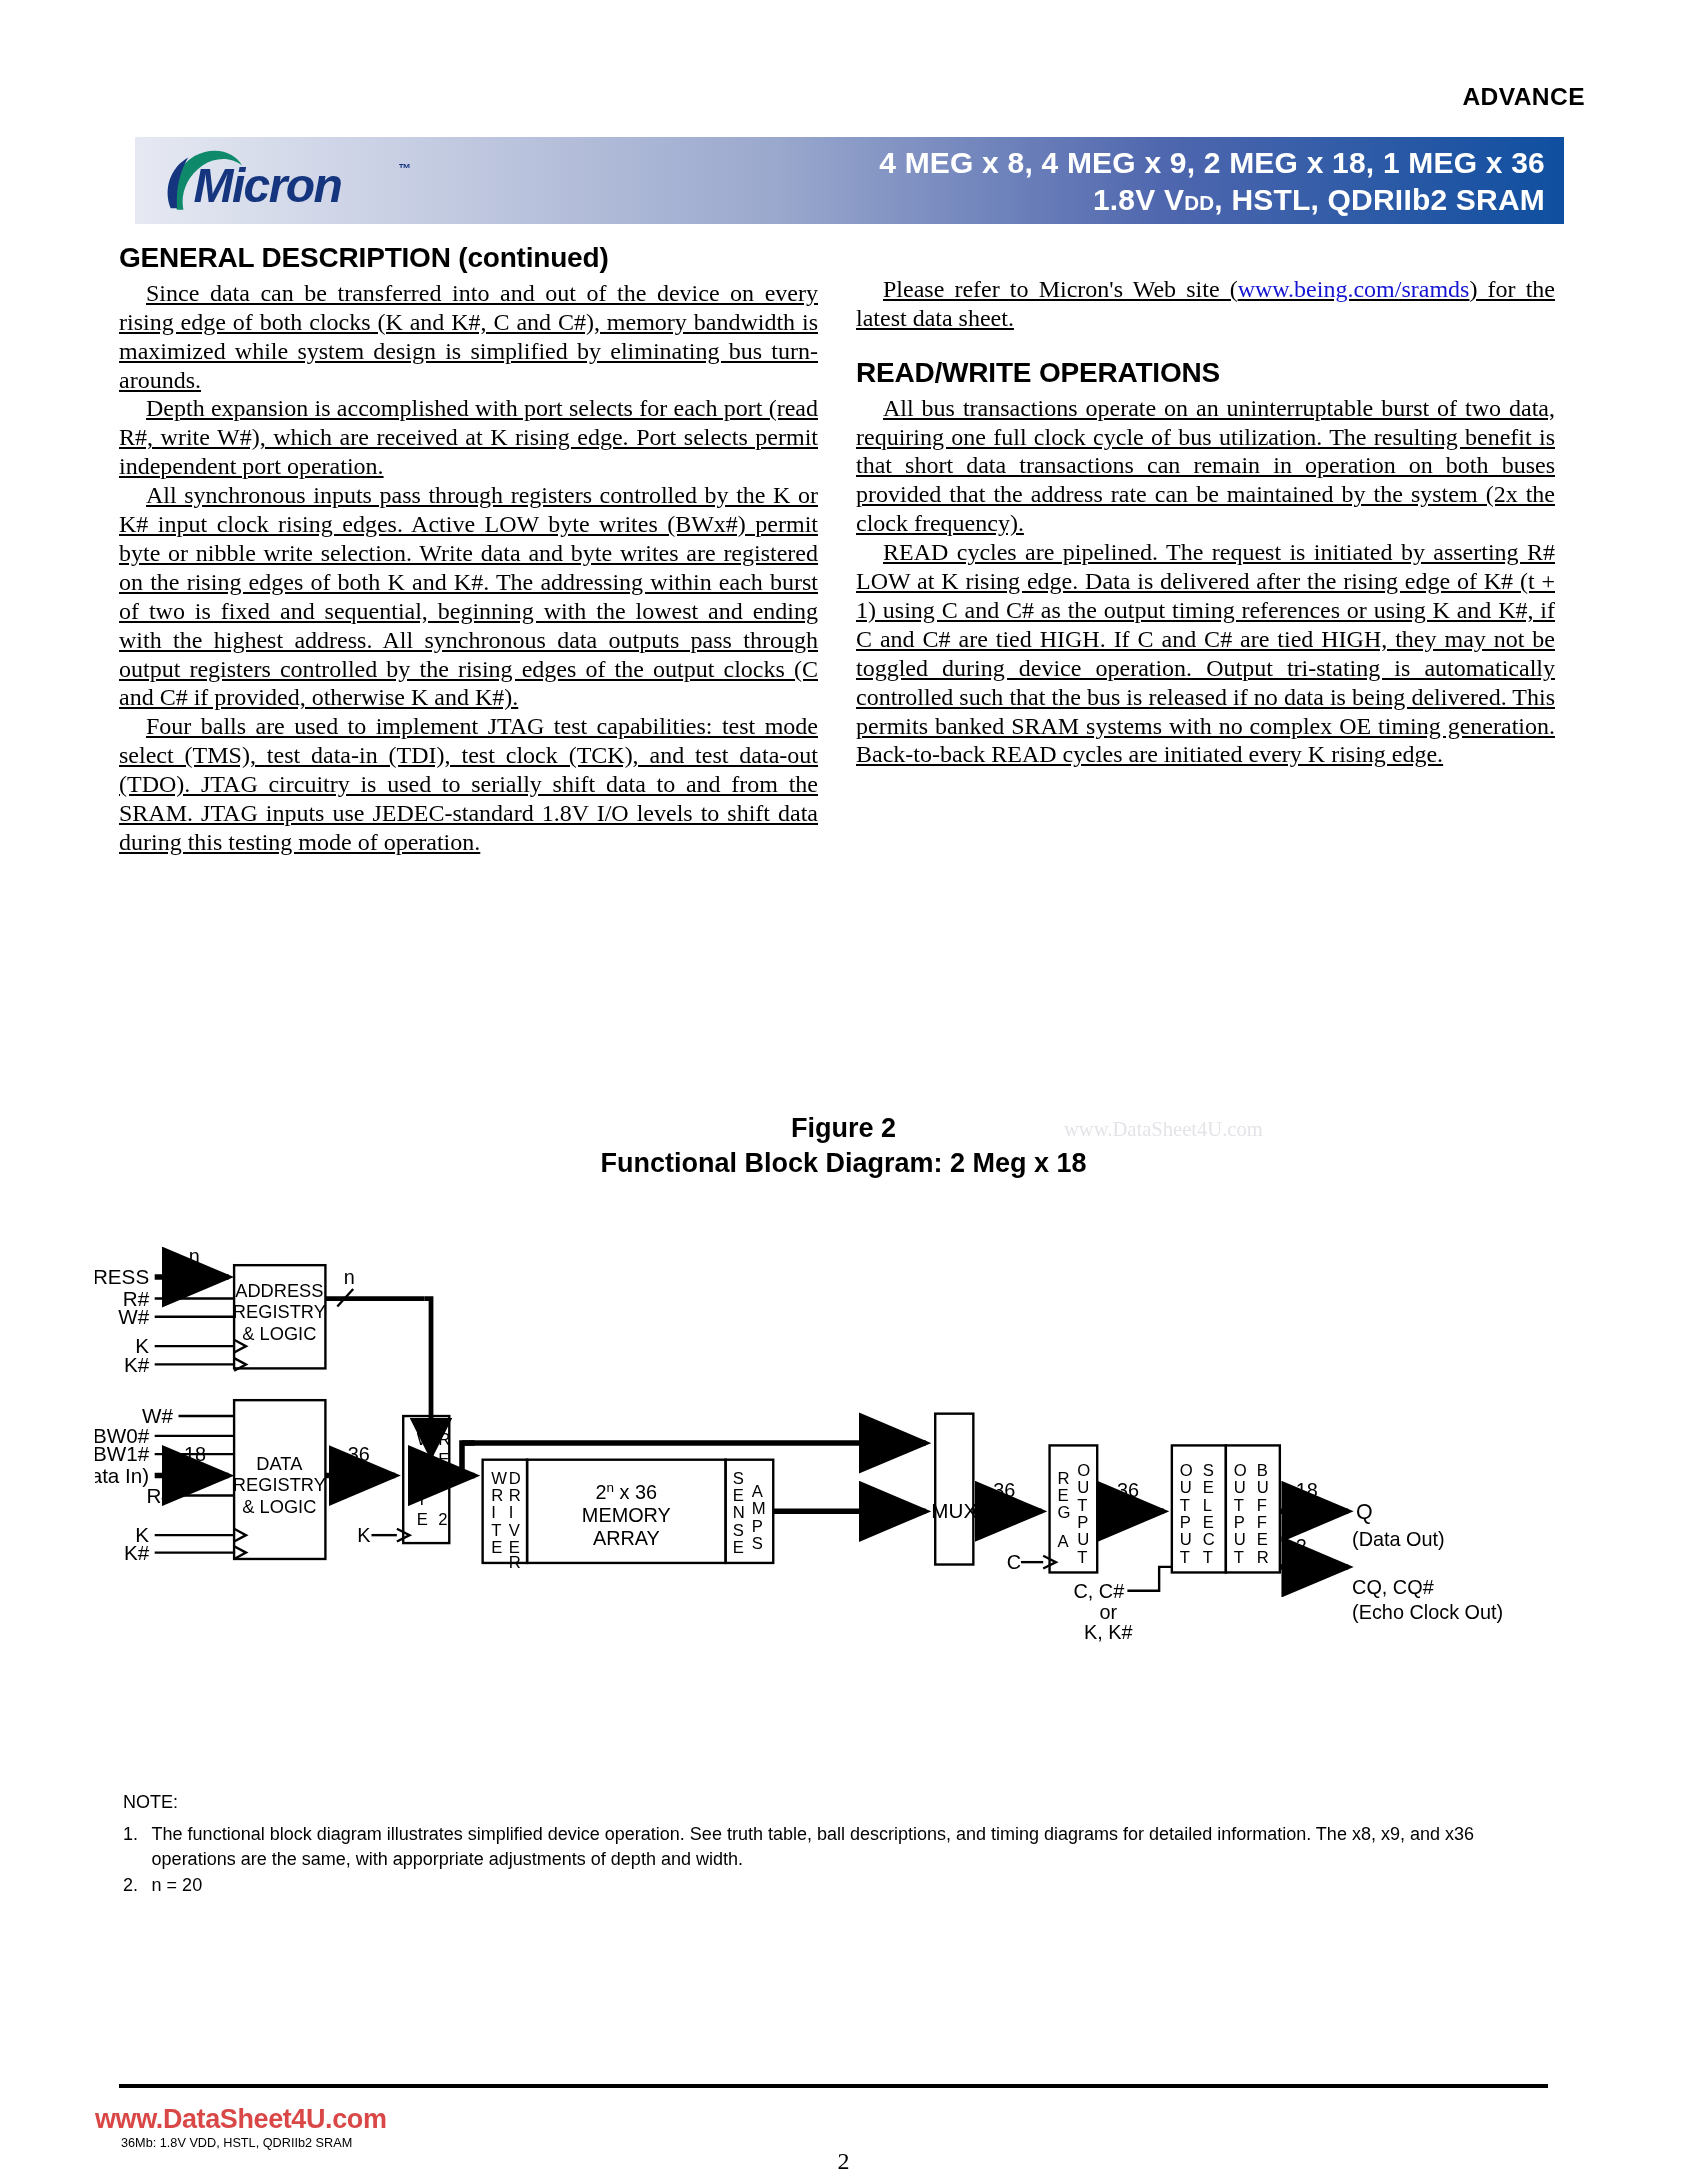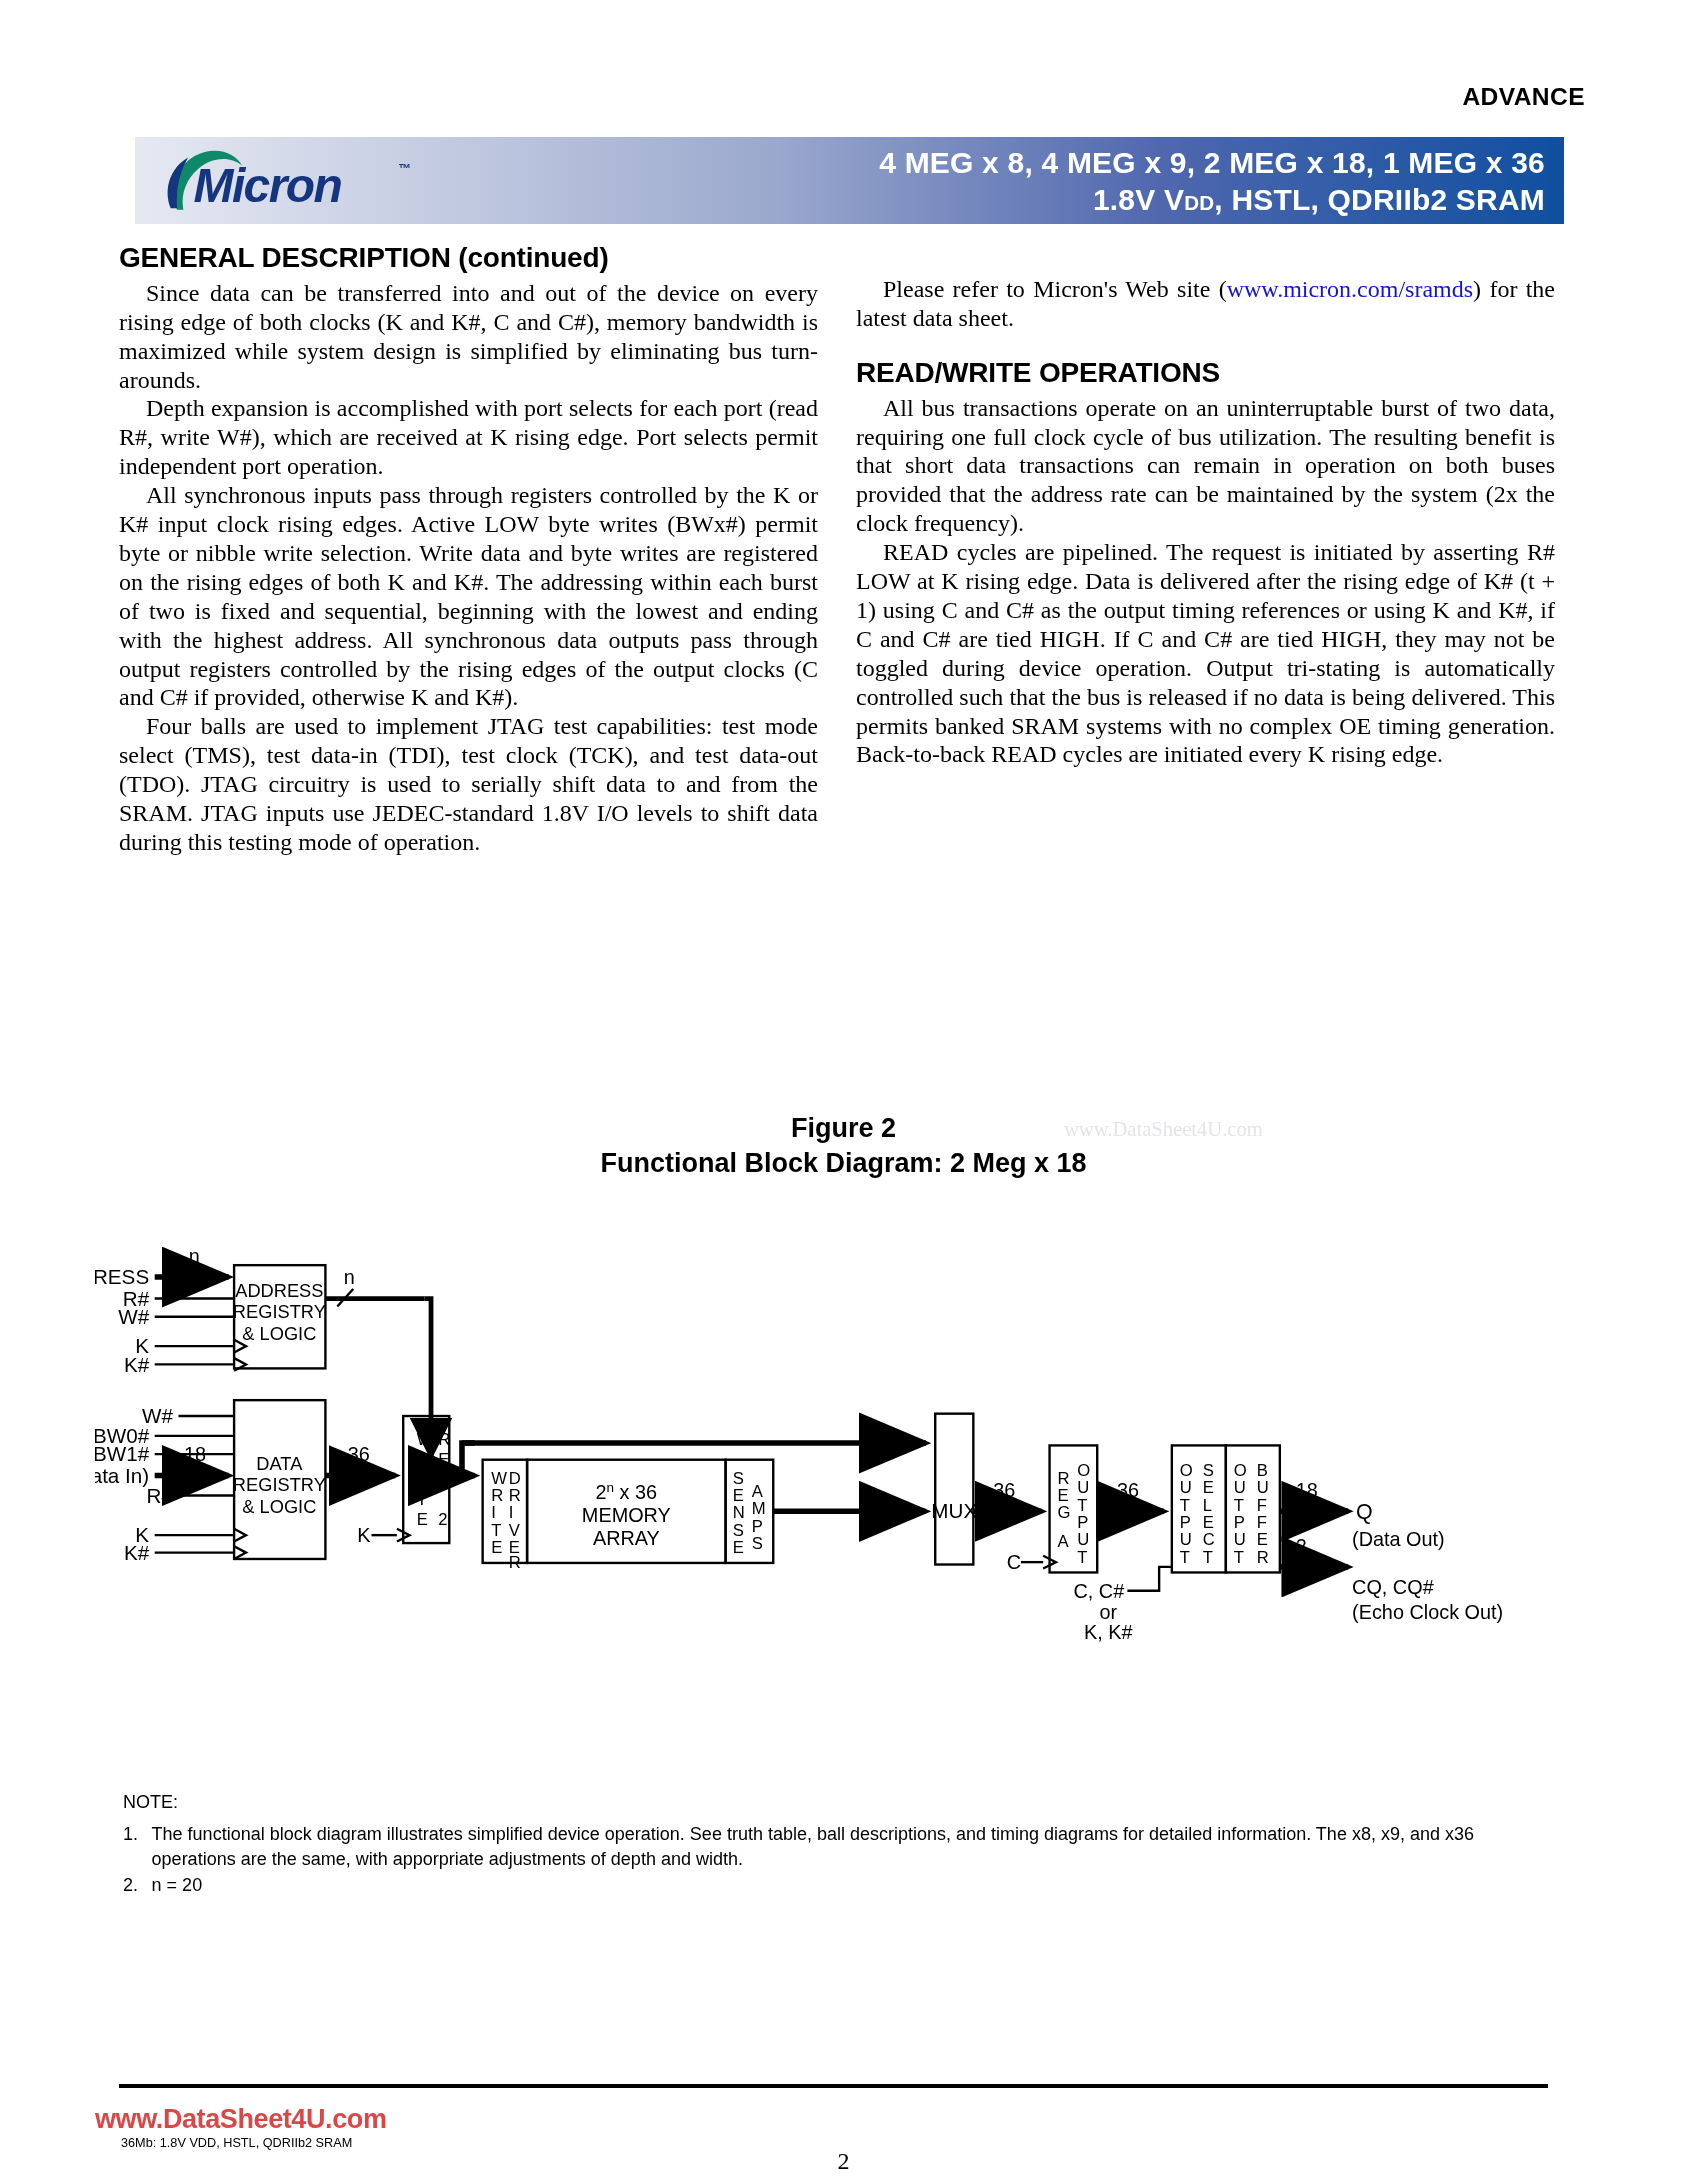--- a/index.html
+++ b/index.html
@@ -22,21 +22,21 @@
   .sub{font-size:20.6px;vertical-align:baseline;}
 
   
   .col{position:absolute;width:699px;}
   .colL{left:119px;top:242px;}
   .colR{left:856px;top:275px;}
   h2.sec{font-family:"Liberation Sans",sans-serif;font-weight:bold;font-size:28px;margin:0 0 4.8px 0;
          letter-spacing:-0.2px;color:#000;}
   .colR h2.sec{margin-top:24px;}
   p.body{font-family:"Liberation Serif",serif;font-size:24px;line-height:1.205;margin:0;
-         text-align:justify;text-indent:27px;color:#000;}
+         text-align:justify;text-indent:27px;color:#000;text-decoration:underline;}
   a.link{color:#1414d2;text-decoration:none;}
 
   
   .figtitle{position:absolute;left:0;top:1111px;width:1687px;text-align:center;
             font-family:"Liberation Sans",sans-serif;font-weight:bold;font-size:27px;line-height:1.28;color:#000;}
   .diagram{position:absolute;left:95px;top:1235px;width:1501px;height:532px;}
 
   
   .notes{position:absolute;left:123px;top:1790px;width:1397px;
          font-family:"Liberation Sans",sans-serif;font-size:18px;color:#000;line-height:1.42;}
@@ -79,21 +79,21 @@
 
   <div class="col colL">
     <h2 class="sec">GENERAL DESCRIPTION (continued)</h2>
     <p class="body">Since data can be transferred into and out of the device on every rising edge of both clocks (K and K#, C and C#), memory bandwidth is maximized while system design is simplified by eliminating bus turn-arounds.</p>
     <p class="body">Depth expansion is accomplished with port selects for each port (read R#, write W#), which are received at K rising edge. Port selects permit independent port operation.</p>
     <p class="body">All synchronous inputs pass through registers controlled by the K or K# input clock rising edges. Active LOW byte writes (BWx#) permit byte or nibble write selection. Write data and byte writes are registered on the rising edges of both K and K#. The addressing within each burst of two is fixed and sequential, beginning with the lowest and ending with the highest address. All synchronous data outputs pass through output registers controlled by the rising edges of the output clocks (C and C# if provided, otherwise K and K#).</p>
     <p class="body">Four balls are used to implement JTAG test capabilities: test mode select (TMS), test data-in (TDI), test clock (TCK), and test data-out (TDO). JTAG circuitry is used to serially shift data to and from the SRAM. JTAG inputs use JEDEC-standard 1.8V I/O levels to shift data during this testing mode of operation.</p>
   </div>
 
   <div class="col colR">
-    <p class="body"><span>Please refer to Micron's Web site (</span><a class="link" href="#">www.micron.com/sramds</a><span>) for the latest data sheet.</span></p>
+    <p class="body"><span>Please refer to Micron's Web site (</span><a class="link" href="#">www.being.com/sramds</a><span>) for the latest data sheet.</span></p>
     <h2 class="sec">READ/WRITE OPERATIONS</h2>
     <p class="body">All bus transactions operate on an uninterruptable burst of two data, requiring one full clock cycle of bus utilization. The resulting benefit is that short data transactions can remain in operation on both buses provided that the address rate can be maintained by the system (2x the clock frequency).</p>
     <p class="body">READ cycles are pipelined. The request is initiated by asserting R# LOW at K rising edge. Data is delivered after the rising edge of K# (t + 1) using C and C# as the output timing references or using K and K#, if C and C# are tied HIGH. If C and C# are tied HIGH, they may not be toggled during device operation. Output tri-stating is automatically controlled such that the bus is released if no data is being delivered. This permits banked SRAM systems with no complex OE timing generation. Back-to-back READ cycles are initiated every K rising edge.</p>
   </div>
 
   <div class="figtitle">
     <div>Figure 2</div>
     <div>Functional Block Diagram: 2 Meg x 18</div>
   </div>
 

